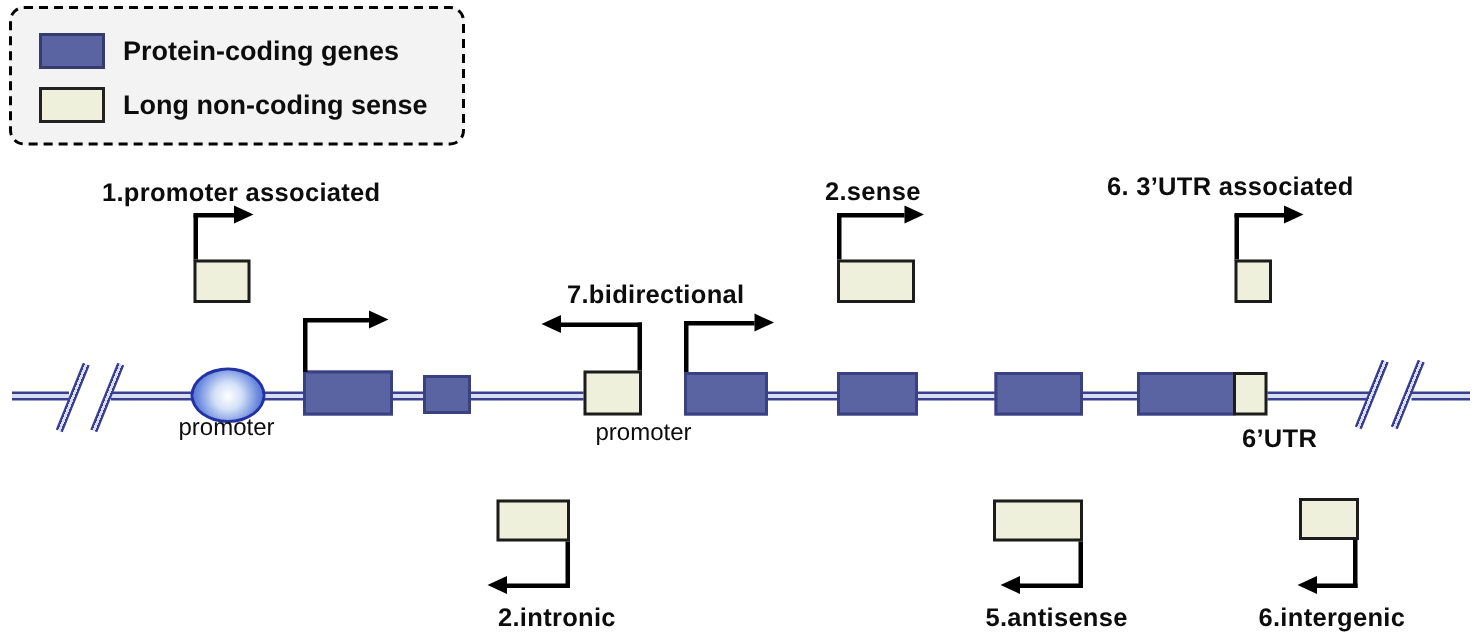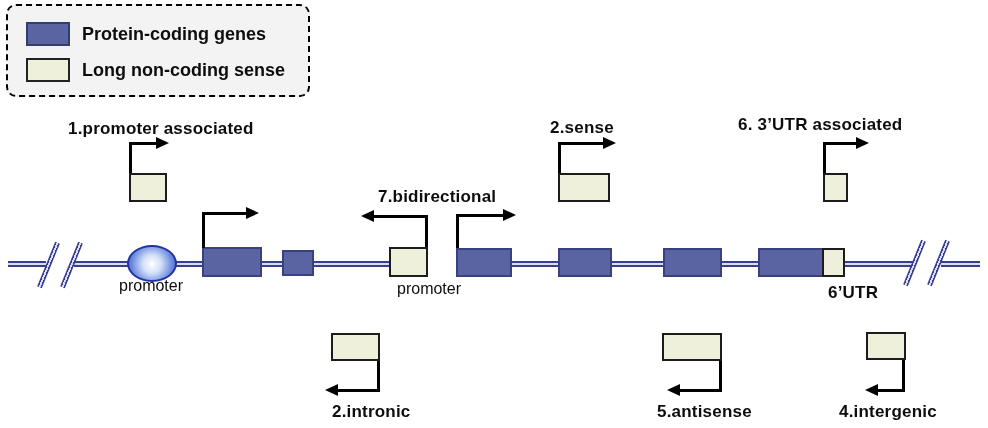--- a/index.html
+++ b/index.html
@@ -105,15 +105,15 @@
   <div class="lnc" style="left:662px;top:333px;width:60px;height:28px;"></div>
   <div class="vl" style="left:719px;top:361px;height:31px;"></div>
   <div class="hl" style="left:679px;top:389px;width:43px;"></div>
   <div class="head-l" style="left:667px;top:384px;"></div>
   <span class="lbl" style="left:657px;top:402px;">5.antisense</span>
 
   <div class="lnc" style="left:866px;top:332px;width:40px;height:28px;"></div>
   <div class="vl" style="left:902px;top:360px;height:32px;"></div>
   <div class="hl" style="left:877px;top:389px;width:28px;"></div>
   <div class="head-l" style="left:865px;top:384px;"></div>
-  <span class="lbl" style="left:839px;top:402px;">4.intergenic</span>
+  <span class="lbl" style="left:839px;top:402px;">6.intergenic</span>
 
 </div>
 
 </body></html>

